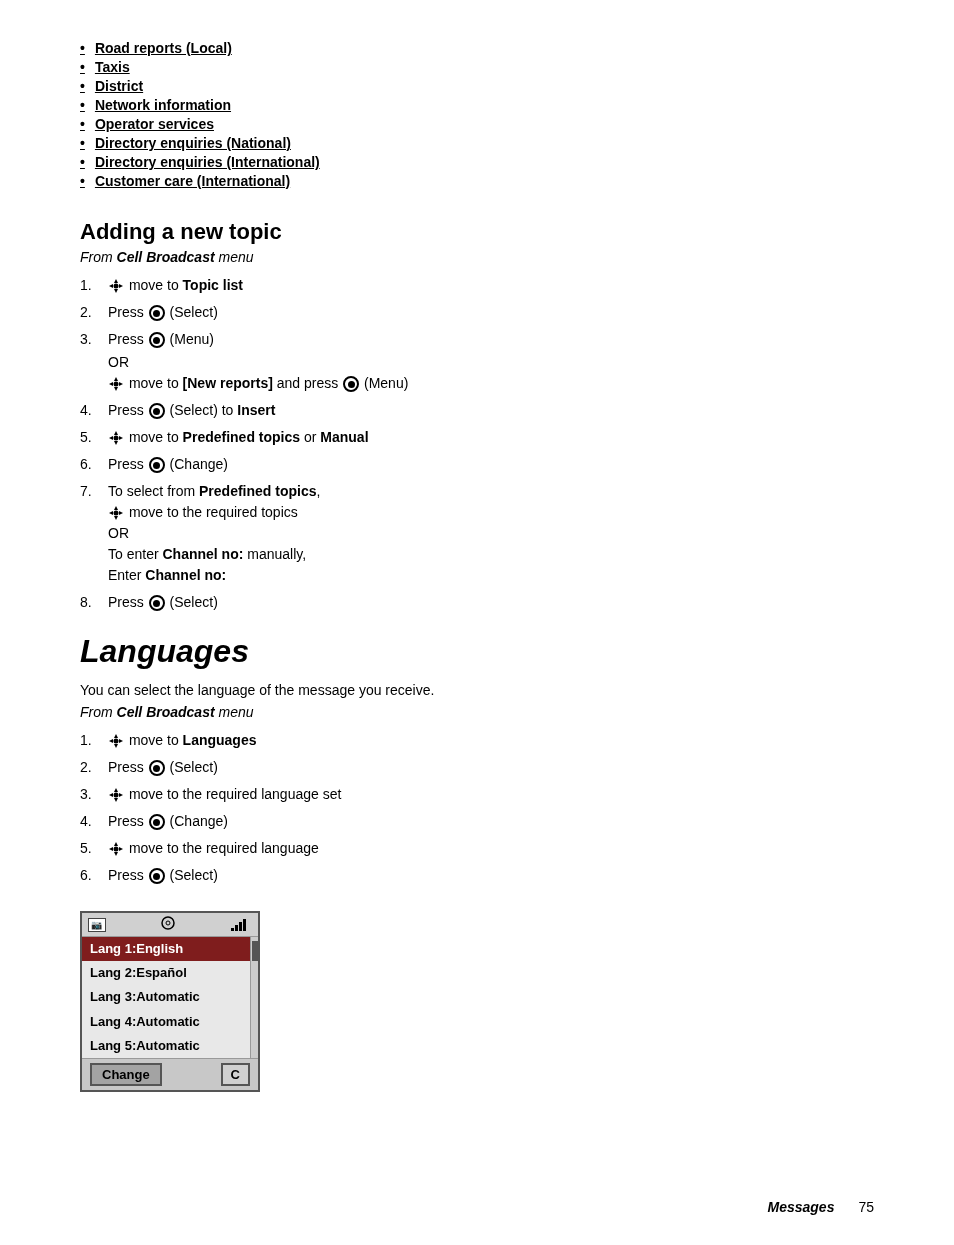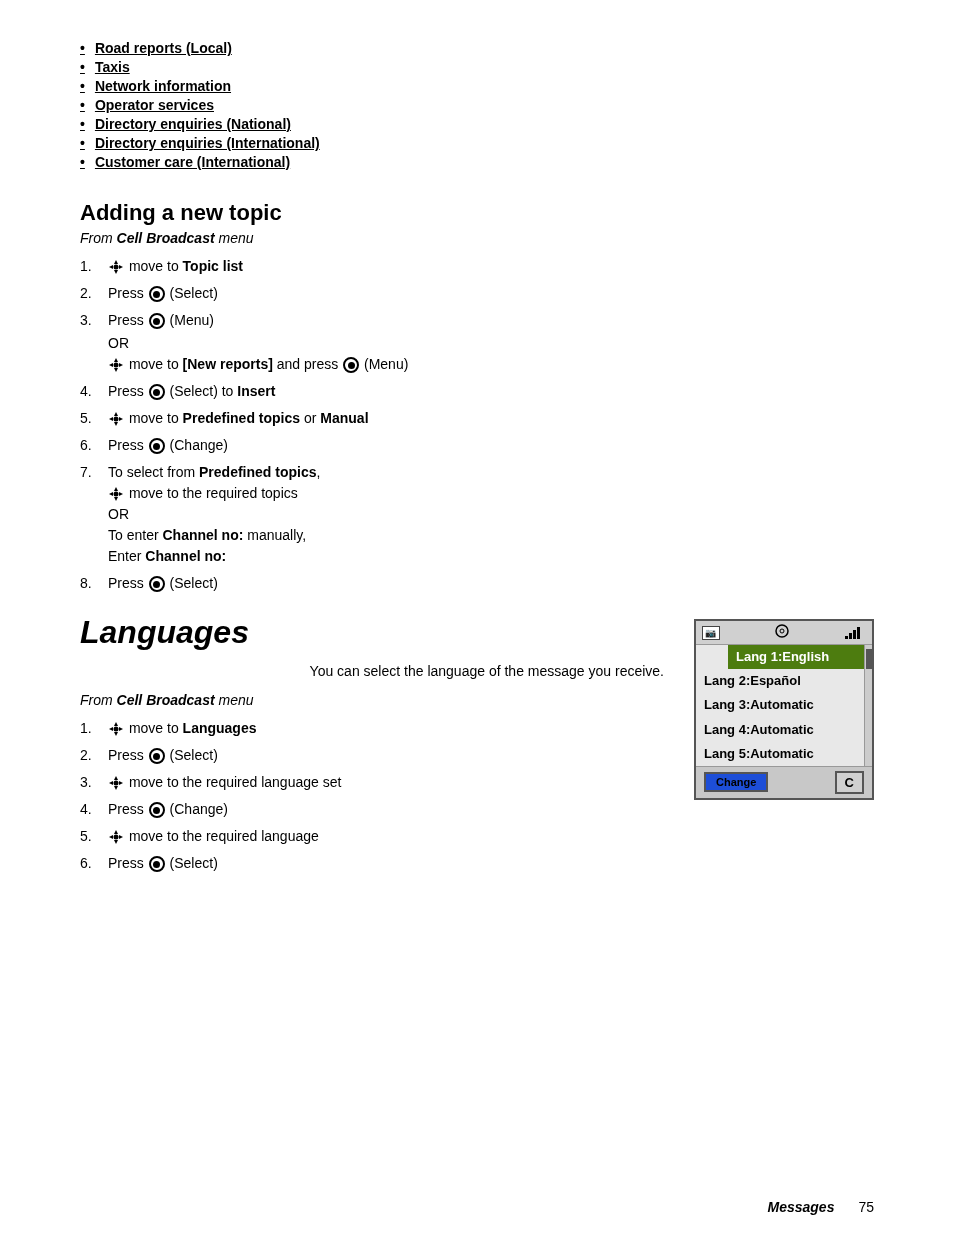--- a/index.html
+++ b/index.html
@@ -75,37 +75,37 @@
     }
     .numbered-list li .content {
       flex: 1;
     }
 
     
     .languages-section {
       display: flex;
       align-items: flex-start;
       margin-top: 20px;
-      gap: 30px;
+      flex-direction: column;
     }
 
     .languages-text {
       flex: 1;
     }
 
     .languages-heading {
       font-size: 32px;
       font-weight: bold;
       font-style: italic;
       margin-bottom: 10px;
     }
 
     .languages-desc {
       font-size: 14px;
-      margin-bottom: 10px;
+      margin-bottom: 3px;
       line-height: 1.5;
       text-align: right;
     }
 
     
     .phone-screen {
       width: 180px;
       border: 2px solid #555;
       background: #e8e8e8;
       font-size: 13px;
@@ -136,39 +136,38 @@
     }
 
     .phone-screen .menu-list li {
       padding: 3px 8px;
       font-size: 13px;
       font-weight: bold;
       line-height: 1.4;
     }
 
     .phone-screen .menu-list li.selected {
-      background: #4d7c0f;
+      background: #7f1d1d;
       color: #fff;
-      margin-left: 32px;
     }
 
     .phone-screen .bottom-bar {
       display: flex;
       justify-content: space-between;
       align-items: center;
       padding: 4px 8px;
       background: #c8c8c8;
       border-top: 1px solid #999;
     }
 
     .phone-screen .bottom-bar .change-btn {
-      background: #1d4ed8;
+      background: #a3a3a3;
       border: 2px solid #555;
       padding: 2px 10px;
-      font-size: 11px;
+      font-size: 13px;
       font-weight: bold;
     }
 
     .phone-screen .bottom-bar .c-btn {
       background: #d0d0d0;
       border: 2px solid #555;
       padding: 2px 8px;
       font-size: 13px;
       font-weight: bold;
     }
@@ -252,20 +251,23 @@
 <body>
 
 <div class="page-content">
 
   <ul class="bullet-list">
     <li>
         <span>Road reports (Local)</span>
       </li>
     <li>
         <span>Taxis</span>
+      </li>
+    <li>
+        <span>District</span>
       </li>
     <li>
         <span>Network information</span>
       </li>
     <li>
         <span>Operator services</span>
       </li>
     <li>
         <span>Directory enquiries (National)</span>
       </li>

